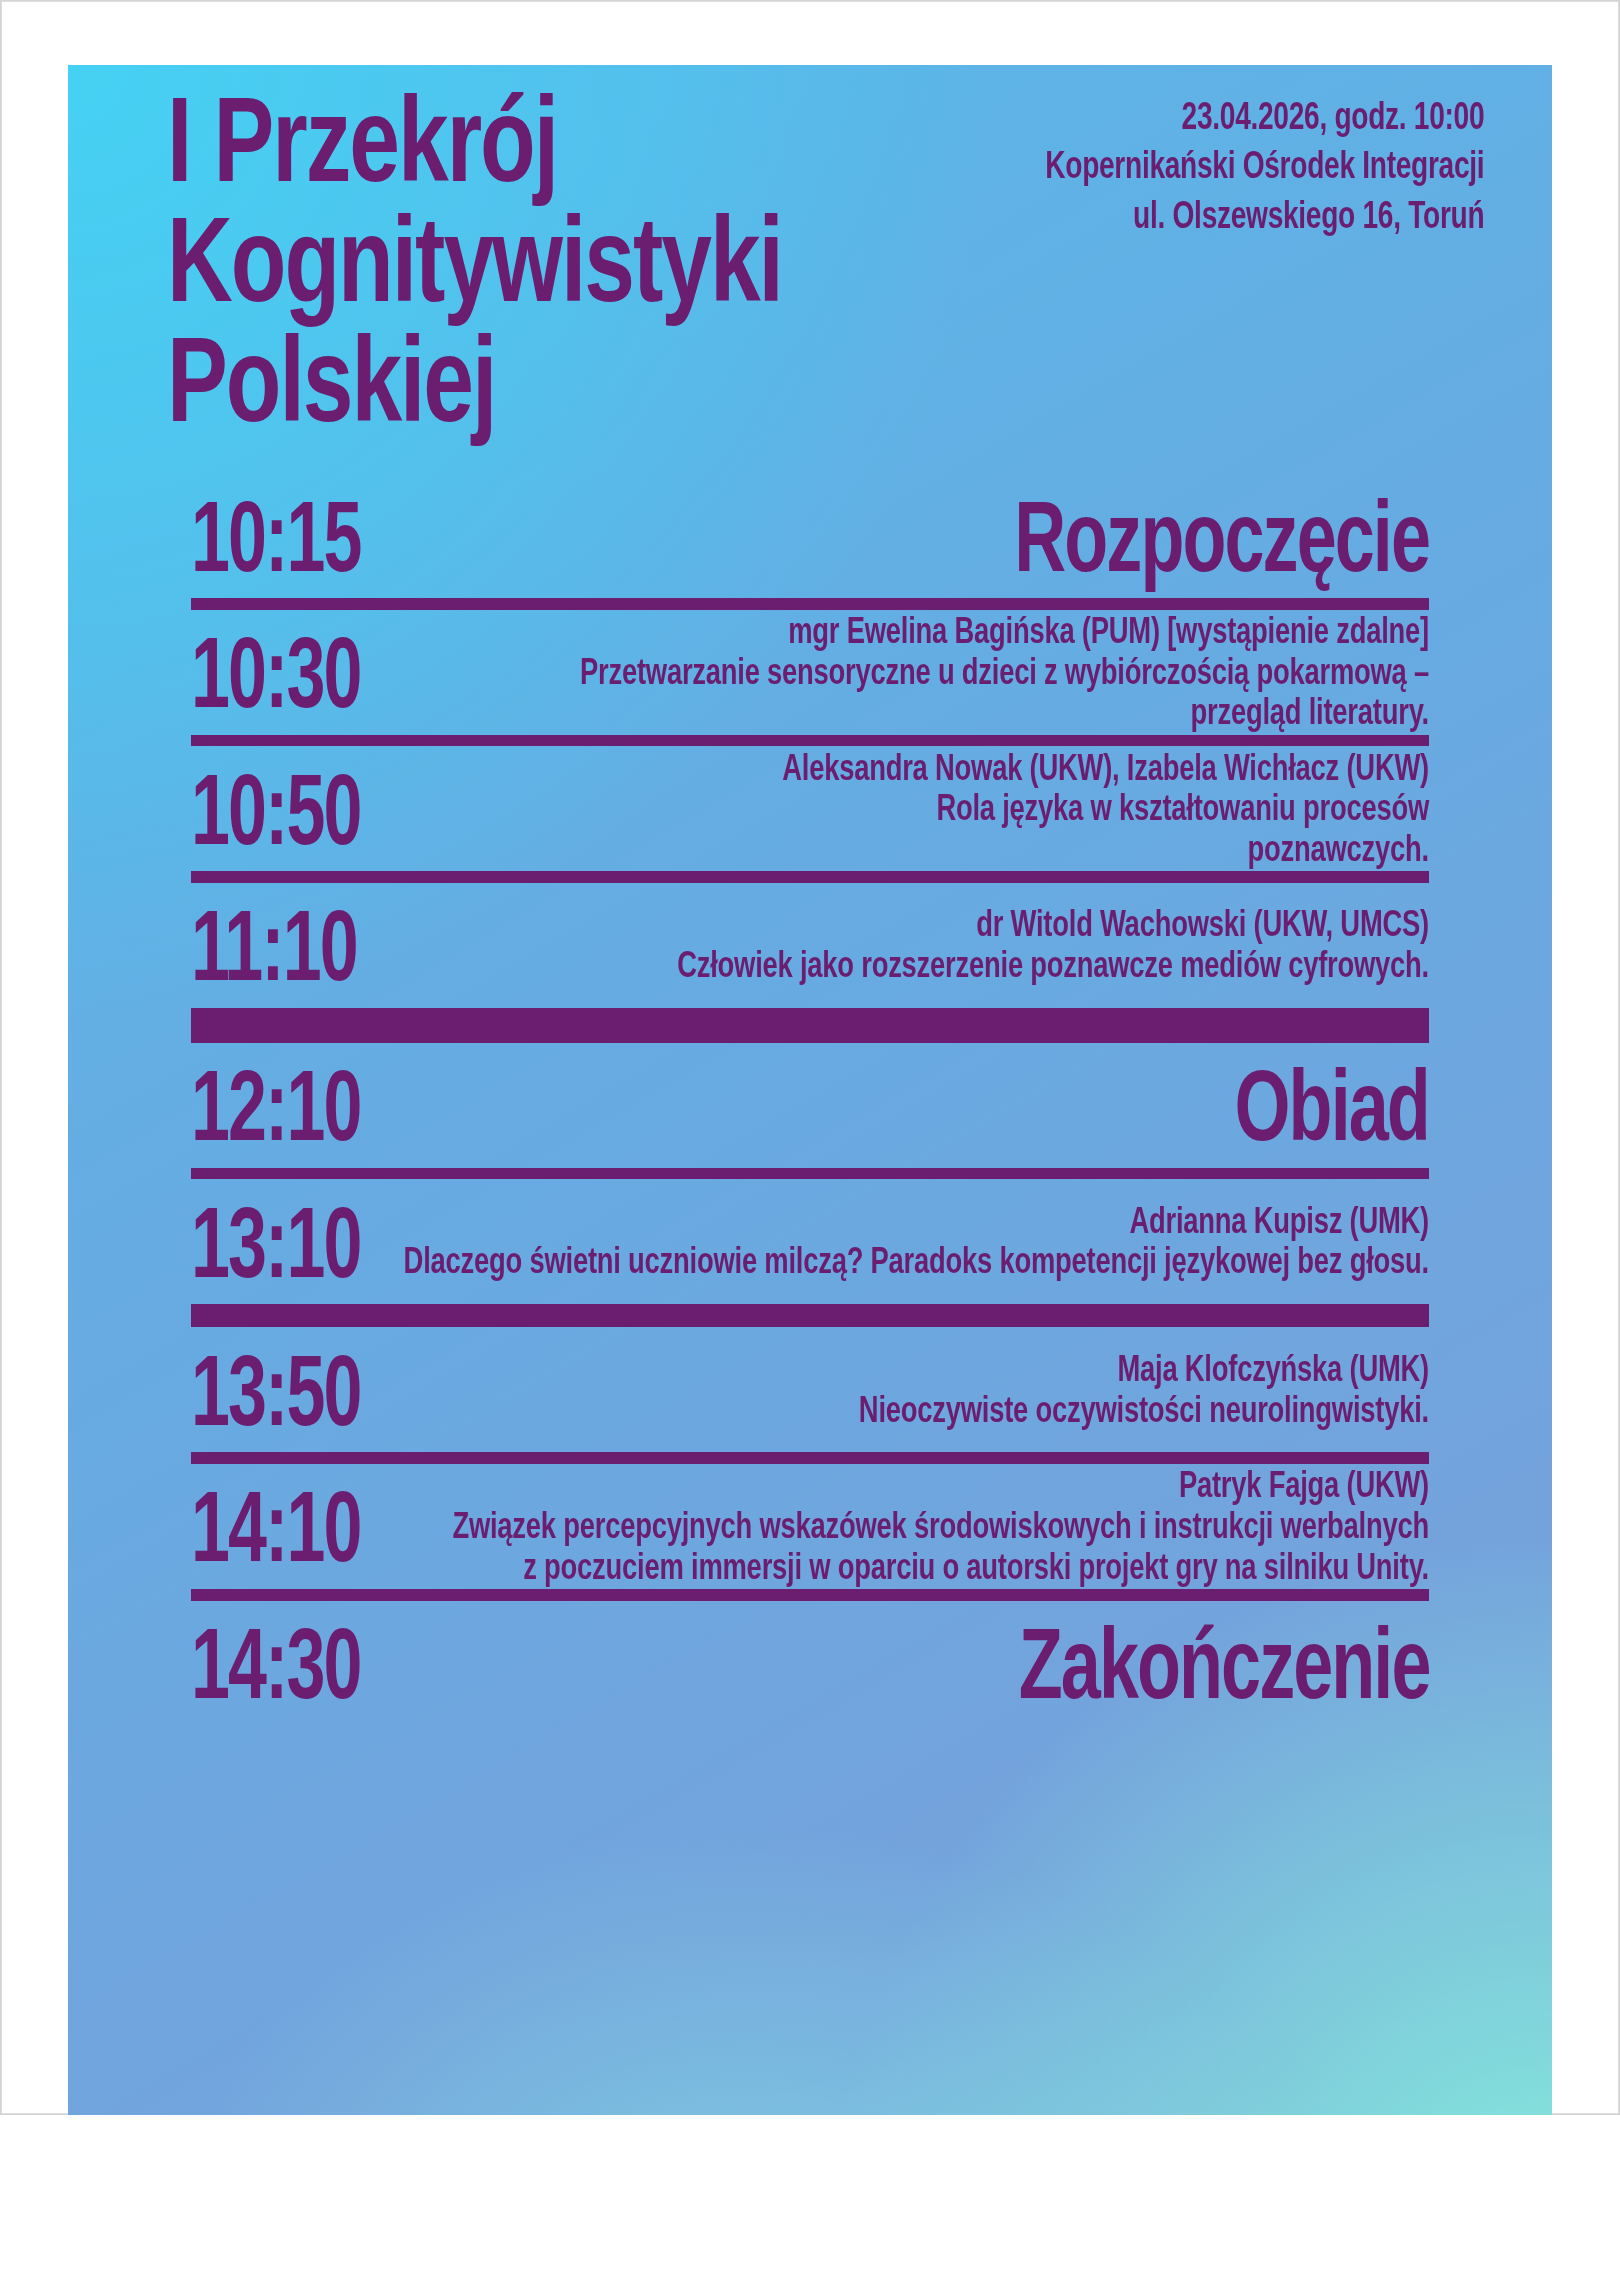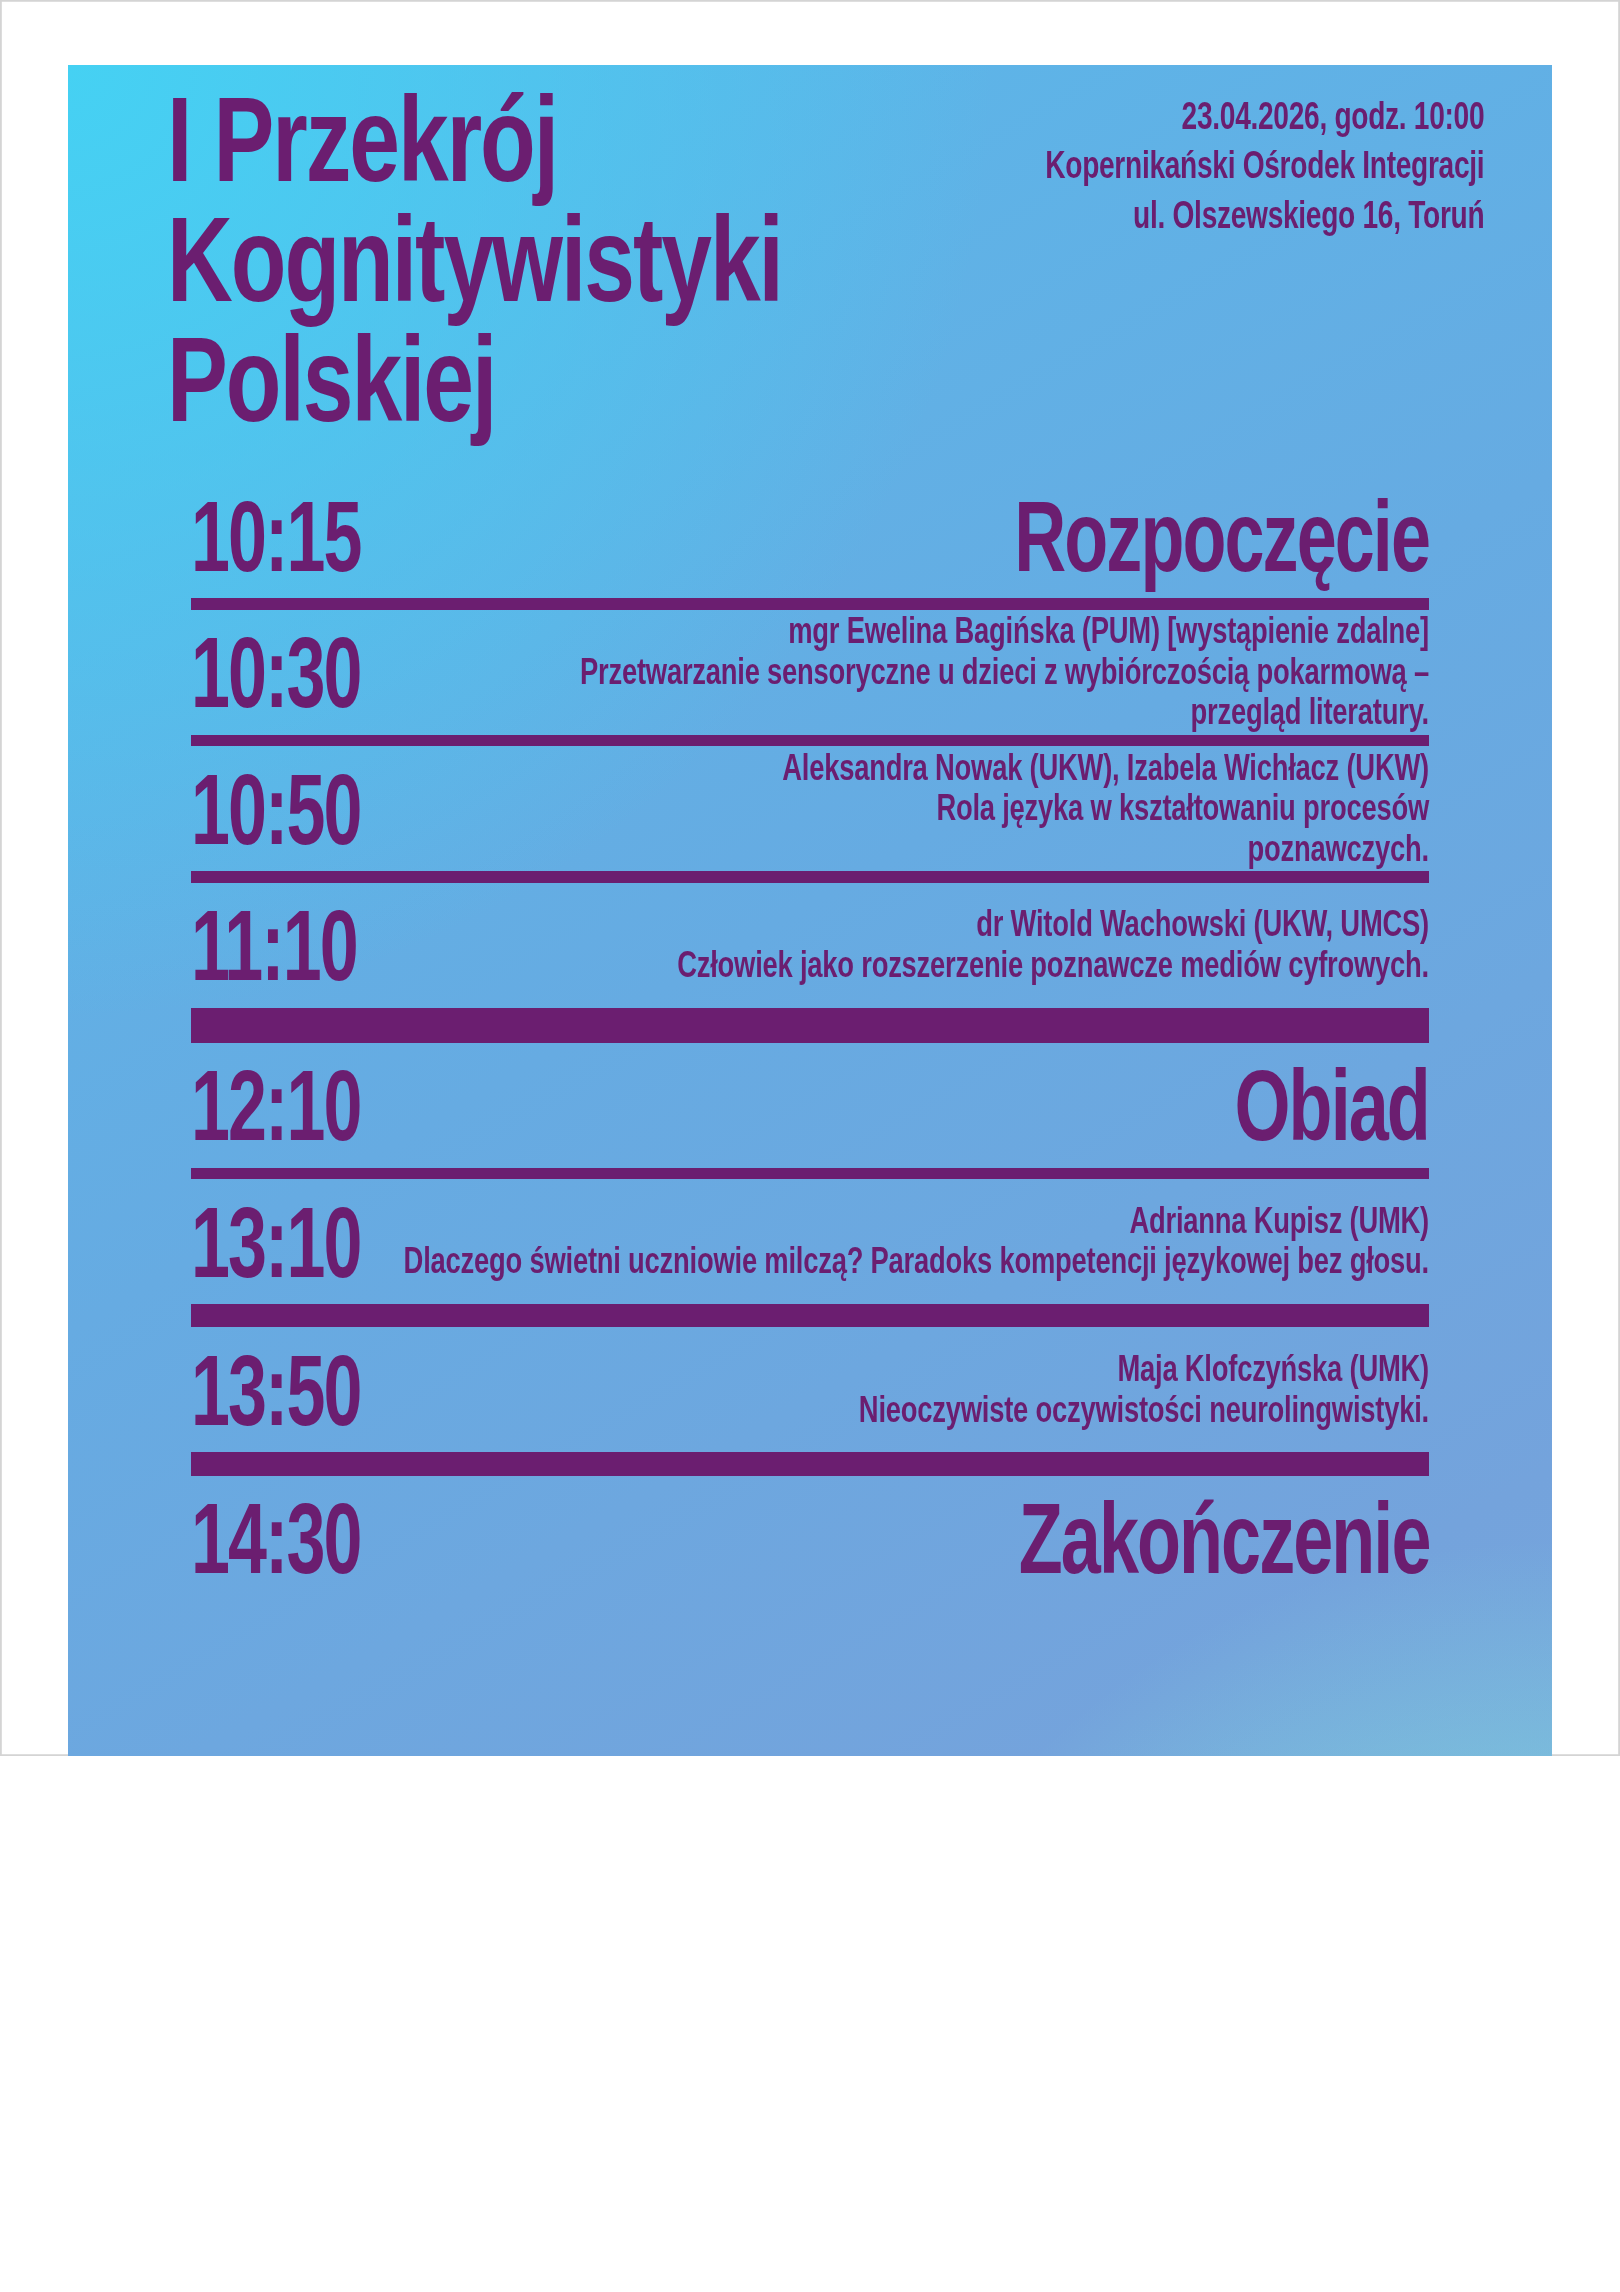--- a/index.html
+++ b/index.html
@@ -1,21 +1,21 @@
 <!DOCTYPE html>
 <html lang="pl" style="font-size:14.3px"><head>
 <meta charset="utf-8">
 <style>
   * { margin:0; padding:0; box-sizing:border-box; }
   html,body { background:#ffffff; }
   body { font-family:"Liberation Sans", sans-serif; }
 
   .page {
     position:relative;
-    width:1620px; height:1756px;
+    width:1620px; height:2115px;
     background:#ffffff;
     box-shadow: inset 0 0 0 1.8px #d4d4d4;
     overflow:hidden;
   }
 
   .poster {
     position:absolute;
     left:68px; top:65px;
     width:1484px; height:2158px;
     color:#6B1E70;
@@ -157,20 +157,28 @@
 
       <div class="row">
         <div class="time">13:50</div>
         <div class="content">
           <div class="line">Maja Klofczyńska (UMK)</div>
           <div class="line">Nieoczywiste oczywistości neurolingwistyki.</div>
         </div>
       </div>
       <div class="divider"></div>
 
+      <div class="row">
+        <div class="time">14:10</div>
+        <div class="content">
+          <div class="line">Patryk Fajga (UKW)</div>
+          <div class="line">Związek percepcyjnych wskazówek środowiskowych i instrukcji werbalnych</div>
+          <div class="line">z poczuciem immersji w oparciu o autorski projekt gry na silniku Unity.</div>
+        </div>
+      </div>
       <div class="divider"></div>
 
       <div class="row">
         <div class="time">14:30</div>
         <div class="milestone">Zakończenie</div>
       </div>
 
     </div>
   </div>
 </div>

